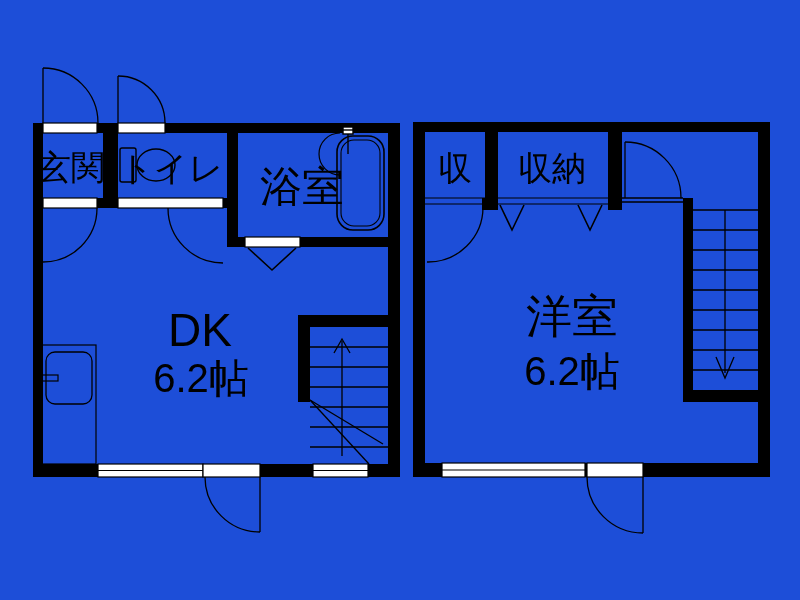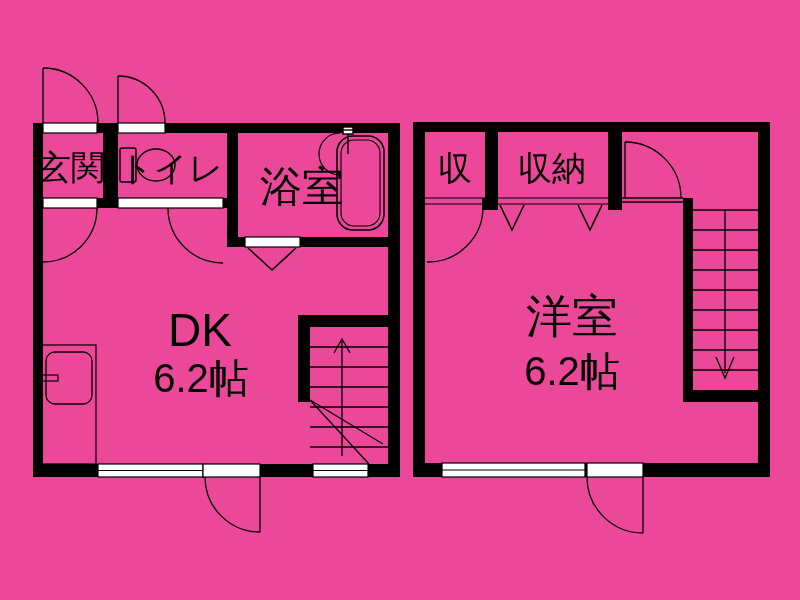--- a/index.html
+++ b/index.html
@@ -1,16 +1,16 @@
 <!DOCTYPE html>
 <html><head>
 <meta charset="utf-8">
 <style>
   html,body{margin:0;padding:0;background:#ffffff;}
-  #canvas{position:relative;width:800px;height:600px;background:#ec4899;overflow:hidden;
+  #canvas{position:relative;width:800px;height:600px;background:#1d4ed8;overflow:hidden;
           font-family:"Liberation Sans","DejaVu Sans",sans-serif;}
   svg text{fill:#000;font-family:"Liberation Sans","DejaVu Sans",sans-serif;font-weight:500;}
   .lbl{text-anchor:middle;dominant-baseline:central;}
 </style>
 </head>
 <body>
 
 <div id="canvas">
 <svg width="800" height="600" viewBox="0 0 800 600">
 

